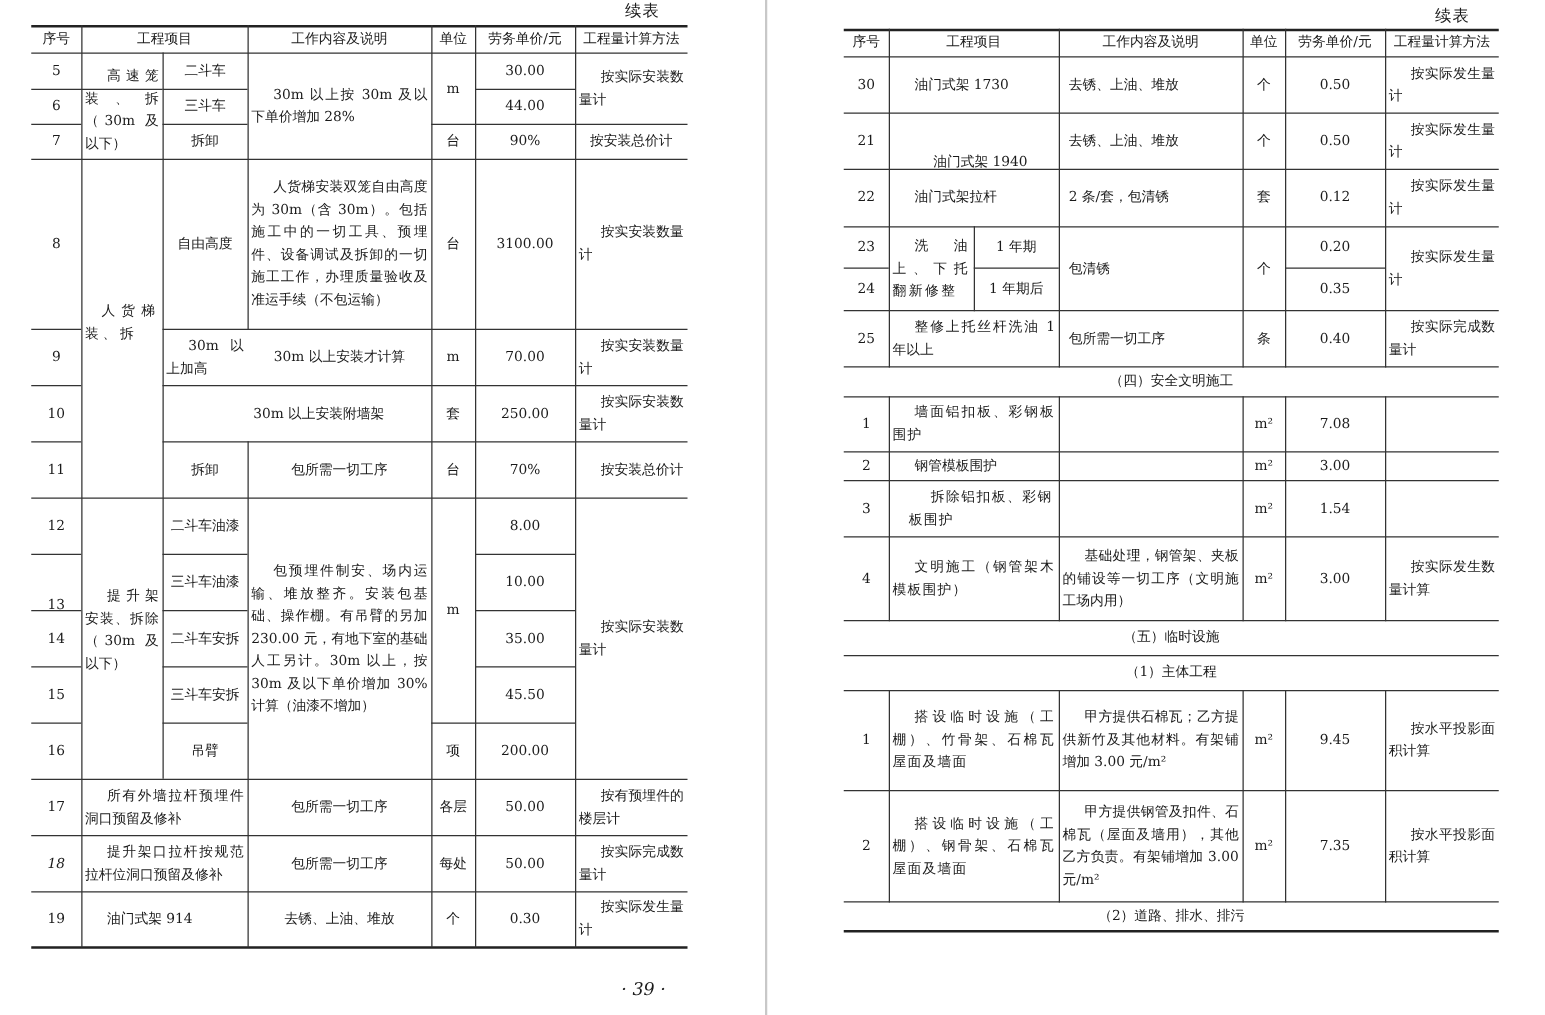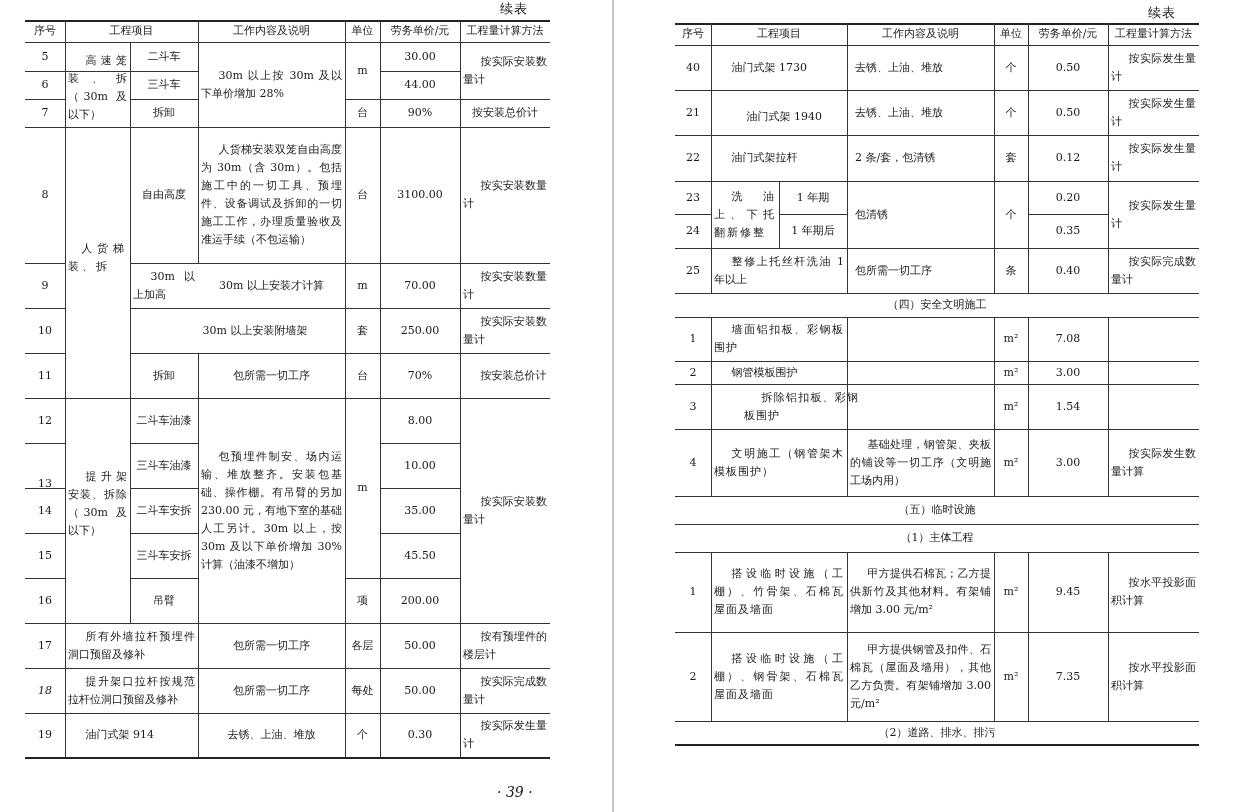--- a/index.html
+++ b/index.html
@@ -250,33 +250,33 @@
     <div class="vl" style="left:414px;top:552px;height:170px;"></div>
     <div class="vl" style="left:494px;top:552px;height:170px;"></div>
 
     <div class="c" style="left:61px;top:23px;width:36px;height:22px;">序号</div>
     <div class="c" style="left:97px;top:23px;width:136px;height:22px;">工程项目</div>
     <div class="c" style="left:233px;top:23px;width:147px;height:22px;">工作内容及说明</div>
     <div class="c" style="left:380px;top:23px;width:34px;height:22px;">单位</div>
     <div class="c" style="left:414px;top:23px;width:80px;height:22px;">劳务单价/元</div>
     <div class="c" style="left:494px;top:23px;width:91px;height:22px;">工程量计算方法</div>
 
-    <div class="c" style="left:61px;top:45px;width:36px;height:45px;">40</div>
+    <div class="c" style="left:61px;top:45px;width:36px;height:45px;">30</div>
     <div class="c l" style="left:97px;top:45px;width:136px;height:45px;">
         <span>油门式架 1730</span>
       </div>
     <div class="c l2" style="left:233px;top:45px;width:147px;height:45px;padding-left:8px;">去锈、上油、堆放</div>
     <div class="c" style="left:380px;top:45px;width:34px;height:45px;">个</div>
     <div class="c" style="left:414px;top:45px;width:80px;height:45px;">0.50</div>
     <div class="c l" style="left:494px;top:45px;width:91px;height:45px;">
         <span>按实际发生量计</span>
       </div>
 
     <div class="c" style="left:61px;top:90px;width:36px;height:45px;">21</div>
-    <div class="c l" style="left:97px;top:94px;width:136px;height:45px;padding-left:18px;">
+    <div class="c l" style="left:97px;top:107px;width:136px;height:45px;padding-left:18px;">
         <span>油门式架 1940</span>
       </div>
     <div class="c l2" style="left:233px;top:90px;width:147px;height:45px;padding-left:8px;">去锈、上油、堆放</div>
     <div class="c" style="left:380px;top:90px;width:34px;height:45px;">个</div>
     <div class="c" style="left:414px;top:90px;width:80px;height:45px;">0.50</div>
     <div class="c l" style="left:494px;top:90px;width:91px;height:45px;">
         <span>按实际发生量计</span>
       </div>
 
     <div class="c" style="left:61px;top:135px;width:36px;height:46px;">22</div>
@@ -326,21 +326,21 @@
     <div class="c" style="left:414px;top:317px;width:80px;height:44px;">7.08</div>
 
     <div class="c" style="left:61px;top:361px;width:36px;height:23px;">2</div>
     <div class="c l" style="left:97px;top:361px;width:136px;height:23px;">
         <span>钢管模板围护</span>
       </div>
     <div class="c" style="left:380px;top:361px;width:34px;height:23px;">m²</div>
     <div class="c" style="left:414px;top:361px;width:80px;height:23px;">3.00</div>
 
     <div class="c" style="left:61px;top:384px;width:36px;height:45px;">3</div>
-    <div class="c l" style="left:112px;top:384px;width:136px;height:45px;letter-spacing:1px;padding-left:18px;">
+    <div class="c l" style="left:95px;top:384px;width:136px;height:45px;letter-spacing:1px;padding-left:18px;">
         <span>拆除铝扣板、彩钢板围护</span>
       </div>
     <div class="c" style="left:380px;top:384px;width:34px;height:45px;">m²</div>
     <div class="c" style="left:414px;top:384px;width:80px;height:45px;">1.54</div>
 
     <div class="c" style="left:61px;top:429px;width:36px;height:67px;">4</div>
     <div class="c l" style="left:97px;top:429px;width:136px;height:67px;letter-spacing:1px;">
         <span>文明施工（钢管架木模板围护）</span>
       </div>
     <div class="c l" style="left:233px;top:429px;width:147px;height:67px;">

